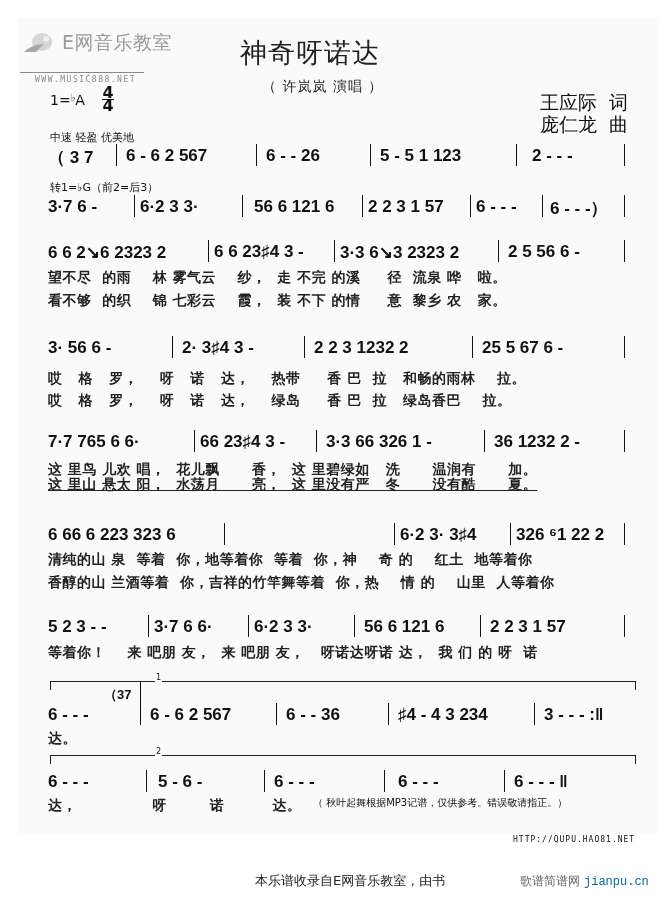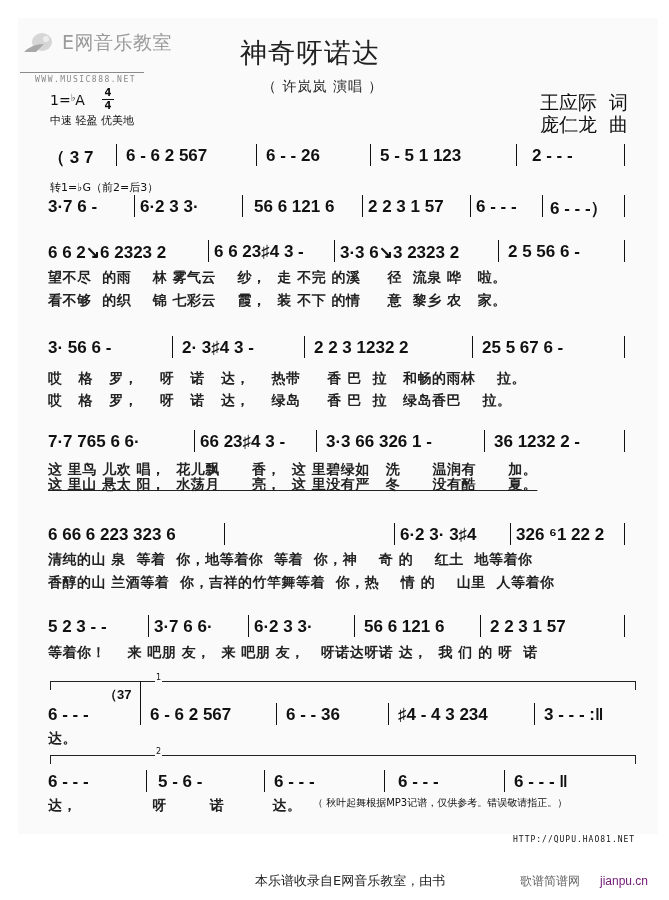--- a/index.html
+++ b/index.html
@@ -10,40 +10,40 @@
   .page { position:absolute; left:18px; top:18px; width:640px; height:816px; background:#fafafa; }
   .logo { position:absolute; left:22px; top:30px; width:130px; }
   .logo-icon { position:absolute; left:0; top:0; width:34px; height:26px; }
   .logo-text { position:absolute; left:40px; top:0; font-size:19px; color:#9a9a9a; letter-spacing:0.5px; white-space:nowrap; }
   .logo-line { position:absolute; left:20px; top:72px; width:124px; height:1px; background:#8a8a8a; }
   .logo-url { position:absolute; left:35px; top:75px; font-size:8px; color:#888; letter-spacing:1.5px; font-family:"DejaVu Sans Mono", monospace; }
   .title { position:absolute; left:240px; top:35px; font-size:27px; letter-spacing:1px; font-family:"DejaVu Sans", sans-serif; color:#222; }
   .subtitle { position:absolute; left:262px; top:78px; font-size:14px; color:#222; letter-spacing:1px; }
   .key { position:absolute; left:50px; top:92px; font-size:14px; font-family:"DejaVu Sans", sans-serif; }
   .key .flat { font-size:10px; vertical-align:top; }
-  .timesig { position:absolute; left:102px; top:88px; width:12px; text-align:center; font-size:10px; font-weight:bold; line-height:10px; }
+  .timesig { position:absolute; left:102px; top:88px; width:12px; text-align:center; font-size:16px; font-weight:bold; line-height:10px; }
   .timesig .bar { display:block; height:1px; background:#111; margin:1px 0; }
-  .tempo { position:absolute; left:50px; top:113px; font-size:11px; }
+  .tempo { position:absolute; left:50px; top:130px; font-size:11px; }
   .credit { position:absolute; left:540px; font-size:19px; font-family:"DejaVu Serif", serif; }
   .credit .role { margin-left:12px; }
   .line { position:absolute; left:48px; width:580px; font-family:"Liberation Sans", sans-serif; font-weight:bold; font-size:17px; white-space:nowrap; }
   .notes { position:absolute; left:0; width:580px; height:22px; }
   .lyric { position:absolute; left:0; font-family:"DejaVu Serif", serif; font-size:14px; white-space:pre; color:#222; letter-spacing:0.5px; }
   .seg { position:absolute; top:0; }
   .barline { position:absolute; top:-2px; width:1px; height:22px; background:#111; }
   .modulation { position:absolute; left:50px; top:180px; font-size:11px; }
   .volta { position:absolute; border-top:1px solid #222; border-left:1px solid #222; border-right:1px solid #222; height:8px; }
   .volta-num { position:absolute; top:-9px; font-size:8px; background:#fafafa; padding:0 1px; }
   .footer-note { position:absolute; left:313px; top:796px; font-size:10px; white-space:nowrap; }
   .bottom-credit { position:absolute; left:255px; top:872px; font-size:13px; color:#222; }
   .upload { position:absolute; left:513px; top:835px; width:150px; }
   .upload .u1 { font-size:13px; color:#111; }
   .upload .u2 { font-size:8px; letter-spacing:1px; font-family:"DejaVu Sans Mono", monospace; }
   .jianpu { position:absolute; left:520px; top:873px; font-size:12px; color:#666; font-family:"DejaVu Serif", serif; }
-  .jianpu .cn { color:#701a75; font-family:Liberation Sans, sans-serif; margin-left:20px; }
+  .jianpu .cn { color:#0369a1; font-family:Liberation Mono, monospace; margin-left:4px; }
 </style>
 </head>
 <body>
 
 <div class="page"></div>
 
 <div class="logo">
   <svg class="logo-icon" viewBox="0 0 34 26">
     <ellipse cx="20" cy="12" rx="10" ry="9" fill="#d6d6d6"></ellipse>
     <path d="M2 22 Q10 14 22 14 L14 22 Z" fill="#a8a8a8"></path>

